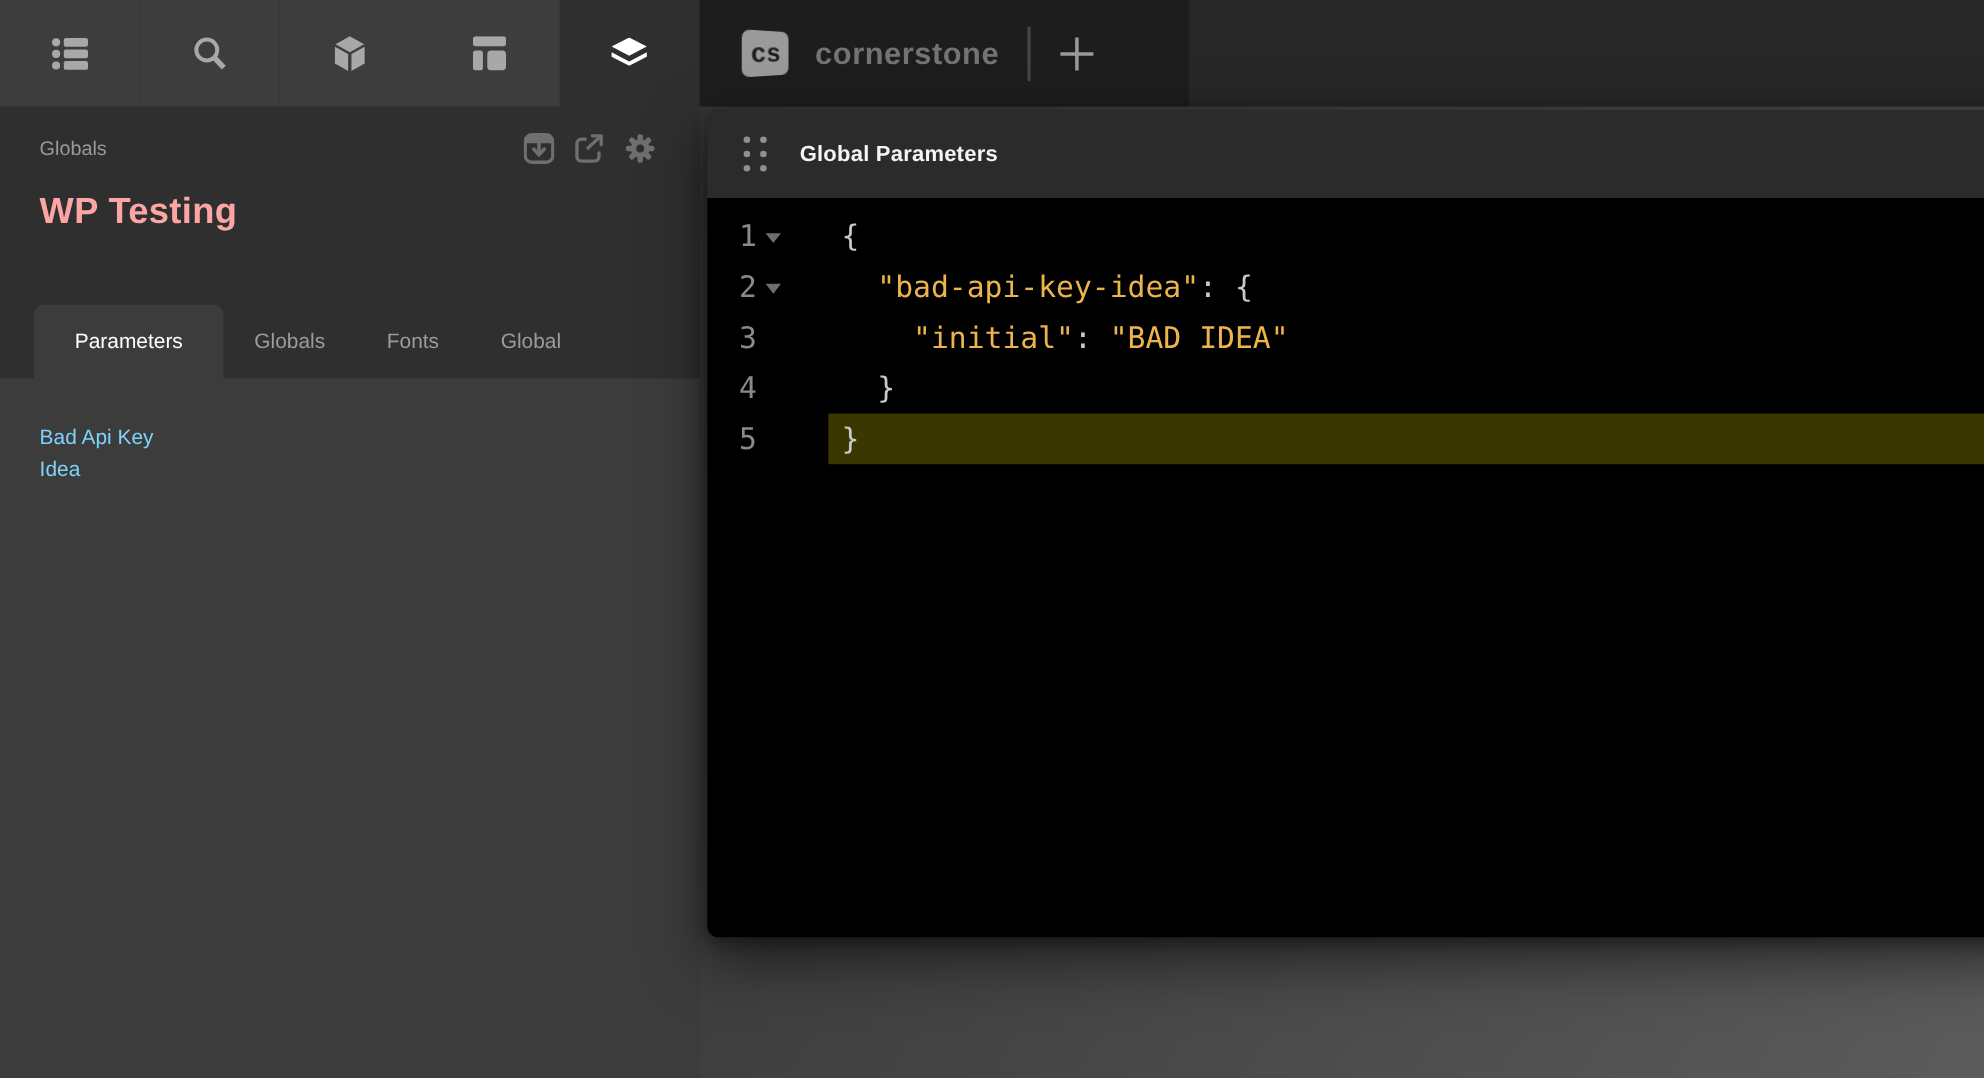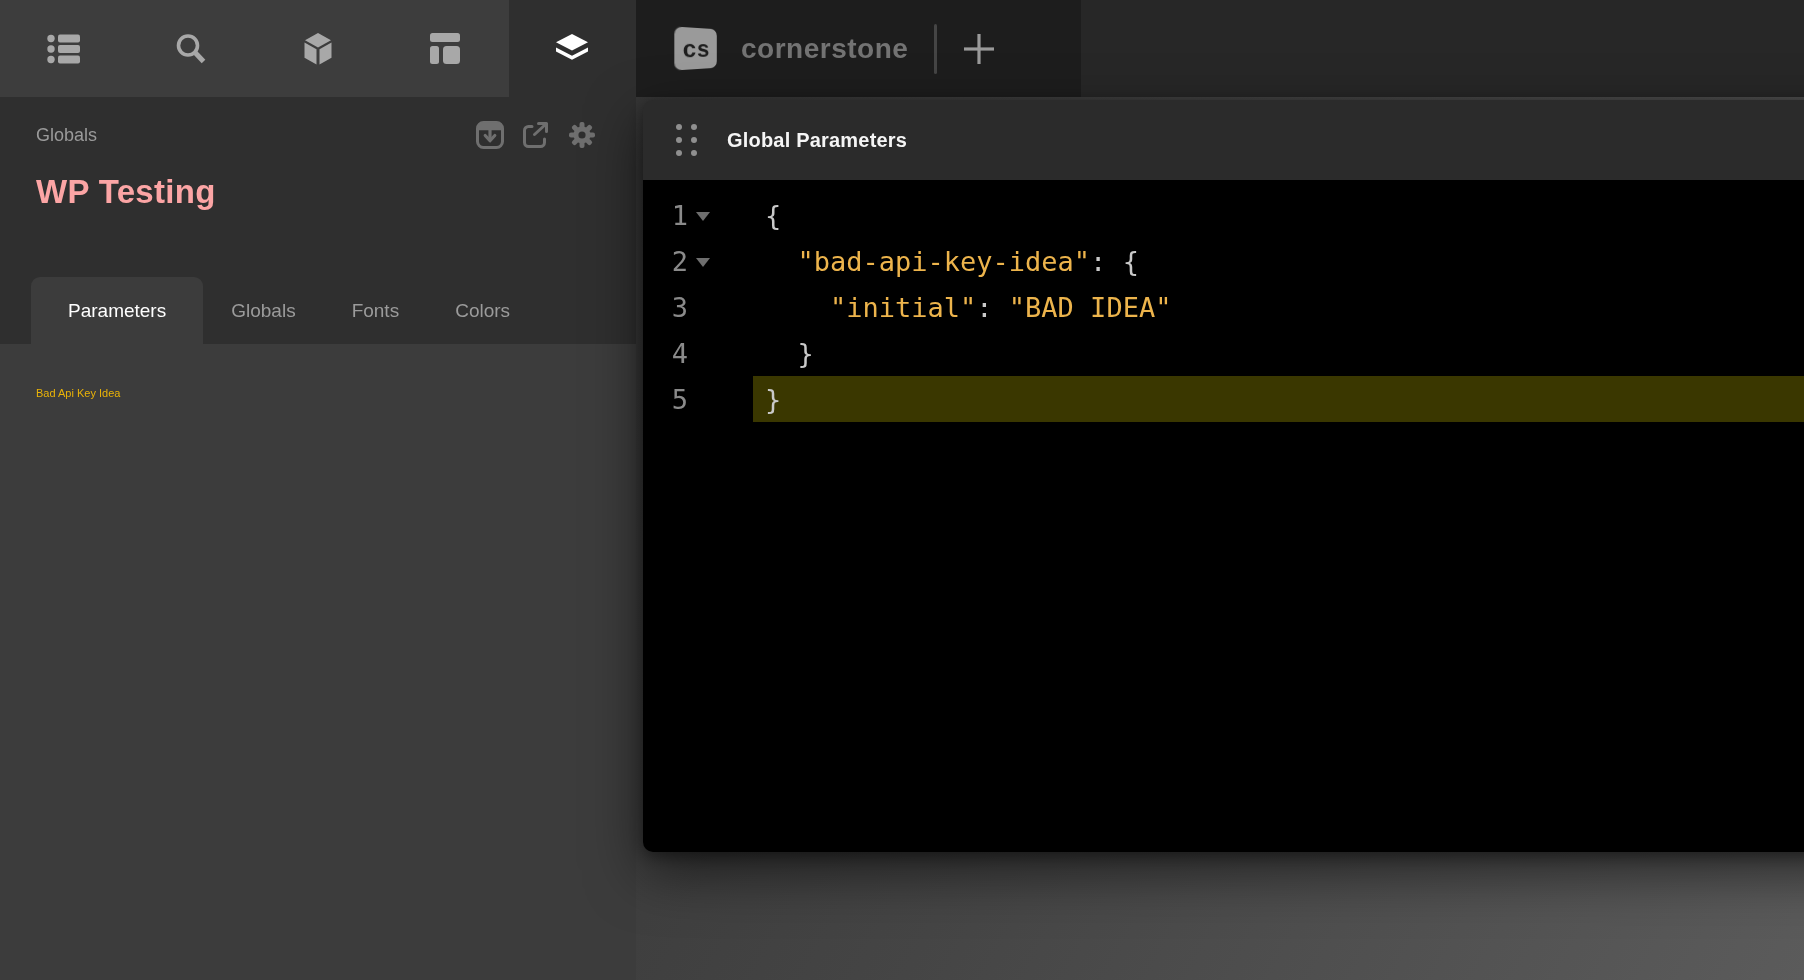--- a/index.html
+++ b/index.html
@@ -30,21 +30,21 @@
   .side-head { padding:24px 40px 0 36px; display:flex; align-items:center; justify-content:space-between;gap:20px; }
   .eyebrow { color:#9a9a9a; font-size:18px; }
   .side-actions { display:flex; align-items:center; gap:18px; }
   .side-actions .act { cursor:pointer; display:flex; }
   .side-title { padding:0 36px; margin-top:24px; color:#fca5a5; font-size:33px; font-weight:700; letter-spacing:.3px; }
   .tabs { position:absolute; left:31px; top:180px; height:67px; display:flex; align-items:stretch; }
   .tab { display:flex; align-items:center; padding:0 28px; color:#9b9b9b; font-size:19px; cursor:pointer; }
   .tab.active { background:#3c3c3c; color:#ffffff; border-radius:9px 9px 0 0; padding:0 37px; }
   .side-content { position:absolute; left:0; top:247px; width:636px; bottom:0; background:#3c3c3c; }
   .field-row { display:flex; padding:30px 41px 0 36px; }
-  .field-label { width:142px; flex:none; color:#eab308; font-size:11px; line-height:1.5; padding-top:11px; }
+  .field-label { width:142px; flex:none; color:#7dd3fc; font-size:19px; line-height:1.5; padding-top:11px; }
   .field-input {
     flex:1; height:63px; background:#262626; border:1px solid #333333; border-radius:10px;
     color:#ffffff; font-weight:700; font-size:19px; padding:0 19px;
     font-family:"Liberation Sans", sans-serif; outline:none;
   }
 
   
   .stage {
     position:absolute; left:636px; top:97px; width:1168px; height:883px;
     background:linear-gradient(118deg, #363636 0%, #454545 45%, #5b5b5b 100%);
@@ -191,21 +191,21 @@
         </span>
       </span>
     </div>
 
     <h1 class="side-title">WP Testing</h1>
 
     <nav class="tabs">
       <div class="tab active">Parameters</div>
       <div class="tab">Globals</div>
       <div class="tab">Fonts</div>
-      <div class="tab">Colors</div>
+      <div class="tab">Global</div>
     </nav>
 
     <div class="side-content">
       <div class="field-row">
         <div class="field-label">Bad Api Key Idea</div>
       </div>
     </div>
   </aside>
 
   <main class="stage">

